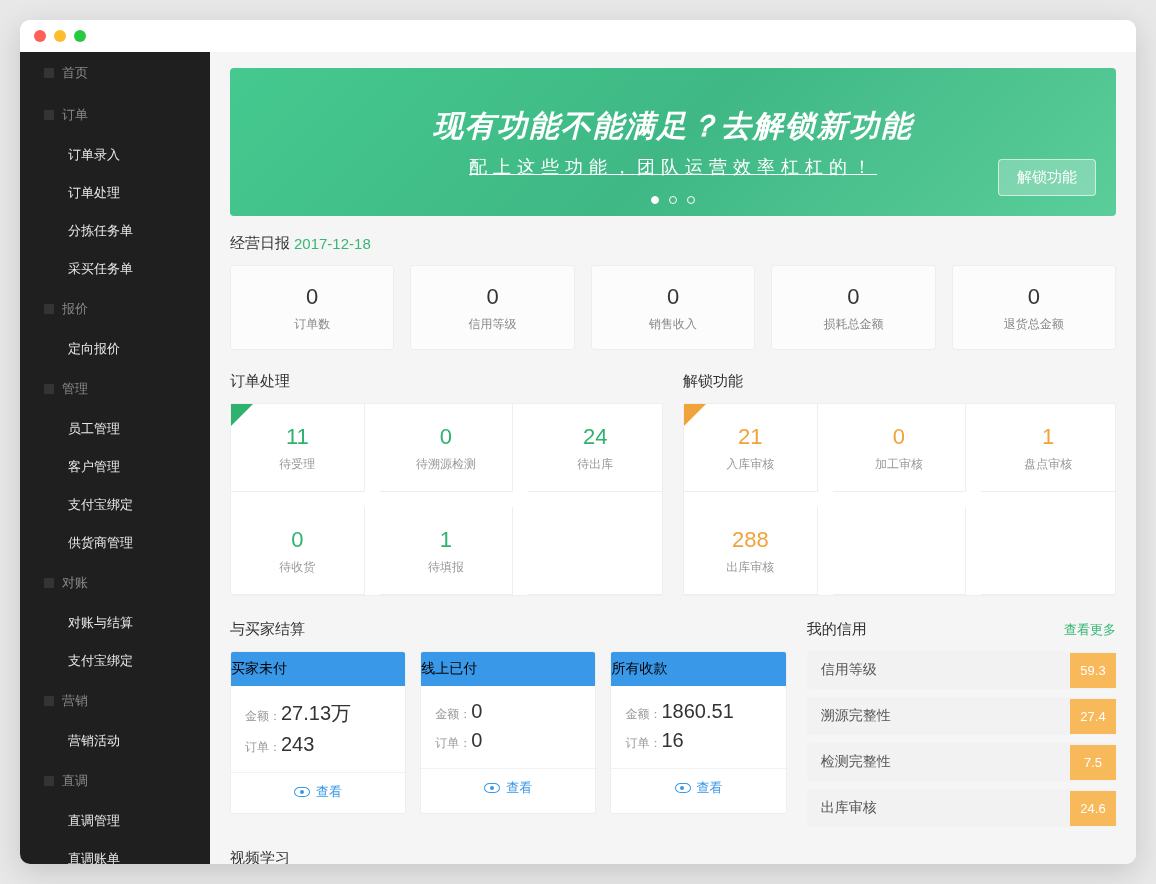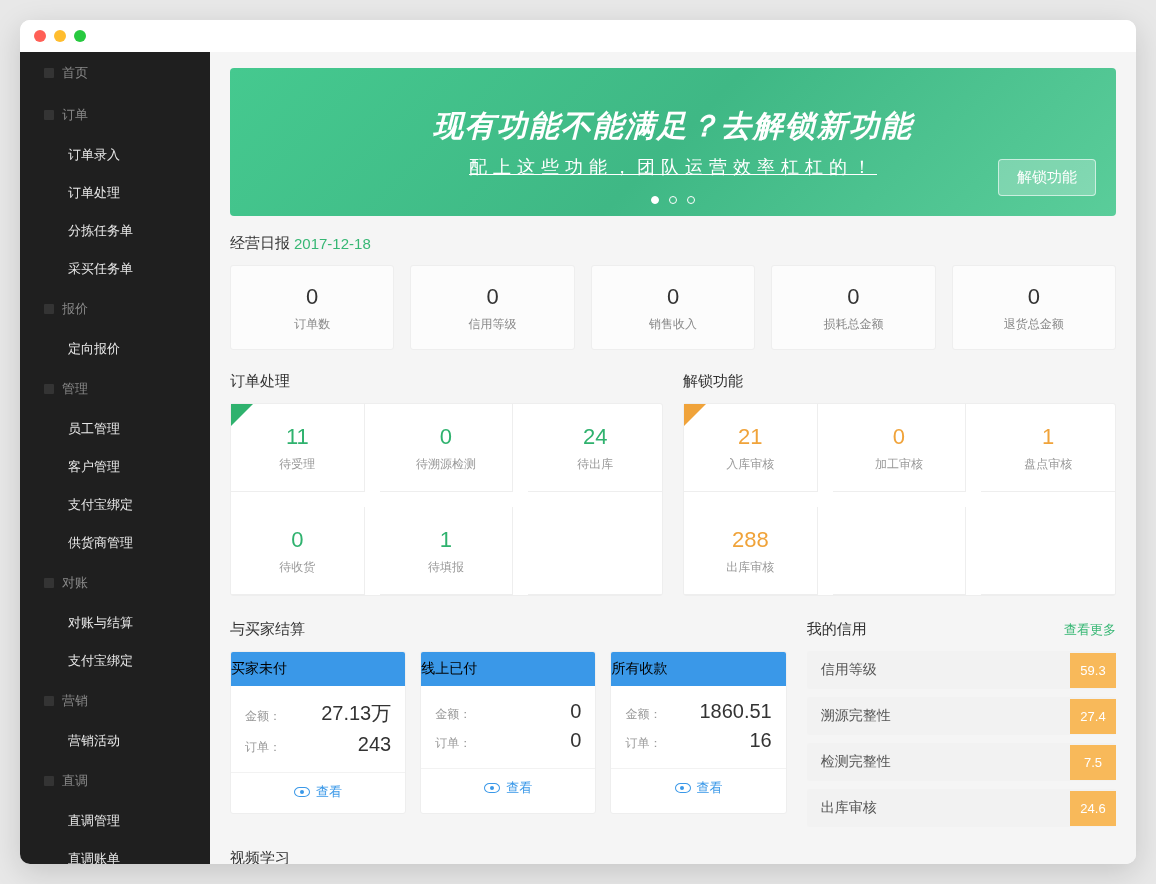--- a/index.html
+++ b/index.html
@@ -56,21 +56,21 @@
 .green .cell-val { color: #2fb26e; }
 .orange .cell-val { color: #f0a33a; }
 .corner { position: absolute; top: 0; left: 0; width: 0; height: 0; border-top: 22px solid; border-right: 22px solid transparent; }
 .corner.g { border-top-color: #2fb26e; }
 .corner.o { border-top-color: #f0a33a; }
 
 .settle-row { display: flex; gap: 14px; }
 .settle-card { flex: 1; background: #fff; border: 1px solid #eee; border-radius: 3px; overflow: hidden; }
 .settle-head { background: #3a98e8; color: #000000; padding: 8px 0; font-size: 14px; }
 .settle-body { padding: 14px 14px 10px 14px; }
-.settle-line { font-size: 14px; color: #555; margin-bottom: 6px; display: flex; align-items: baseline; gap: 0; justify-content: space-between; }
+.settle-line { font-size: 14px; color: #555; margin-bottom: 6px; display: flex; align-items: baseline; gap: 0; }
 .settle-line .lab { font-size: 12px; color: #999; }
 .settle-line .val { font-size: 20px; color: #333; }
 .settle-foot { text-align: center; padding: 10px 0 12px 0; border-top: 1px solid #f2f2f2; color: #3a98e8; font-size: 13px; cursor: pointer; display: flex; align-items: center; justify-content: center; gap: 6px; }
 
 .credit { }
 .credit-item { display: flex; align-items: center; background: #f2f2f2; margin-bottom: 8px; padding: 10px 0 10px 14px; border-radius: 2px; }
 .credit-lab { font-size: 14px; color: #555; }
 .credit-val { margin-left: auto; background: #f8b95a; color: #fff; padding: 10px 8px; min-width: 46px; text-align: center; font-size: 13px; margin-top: -10px; margin-bottom: -10px; }
 
 .eye { display: inline-block; width: 16px; height: 10px; border: 1.5px solid #3a98e8; border-radius: 70% / 100%; position: relative; }

